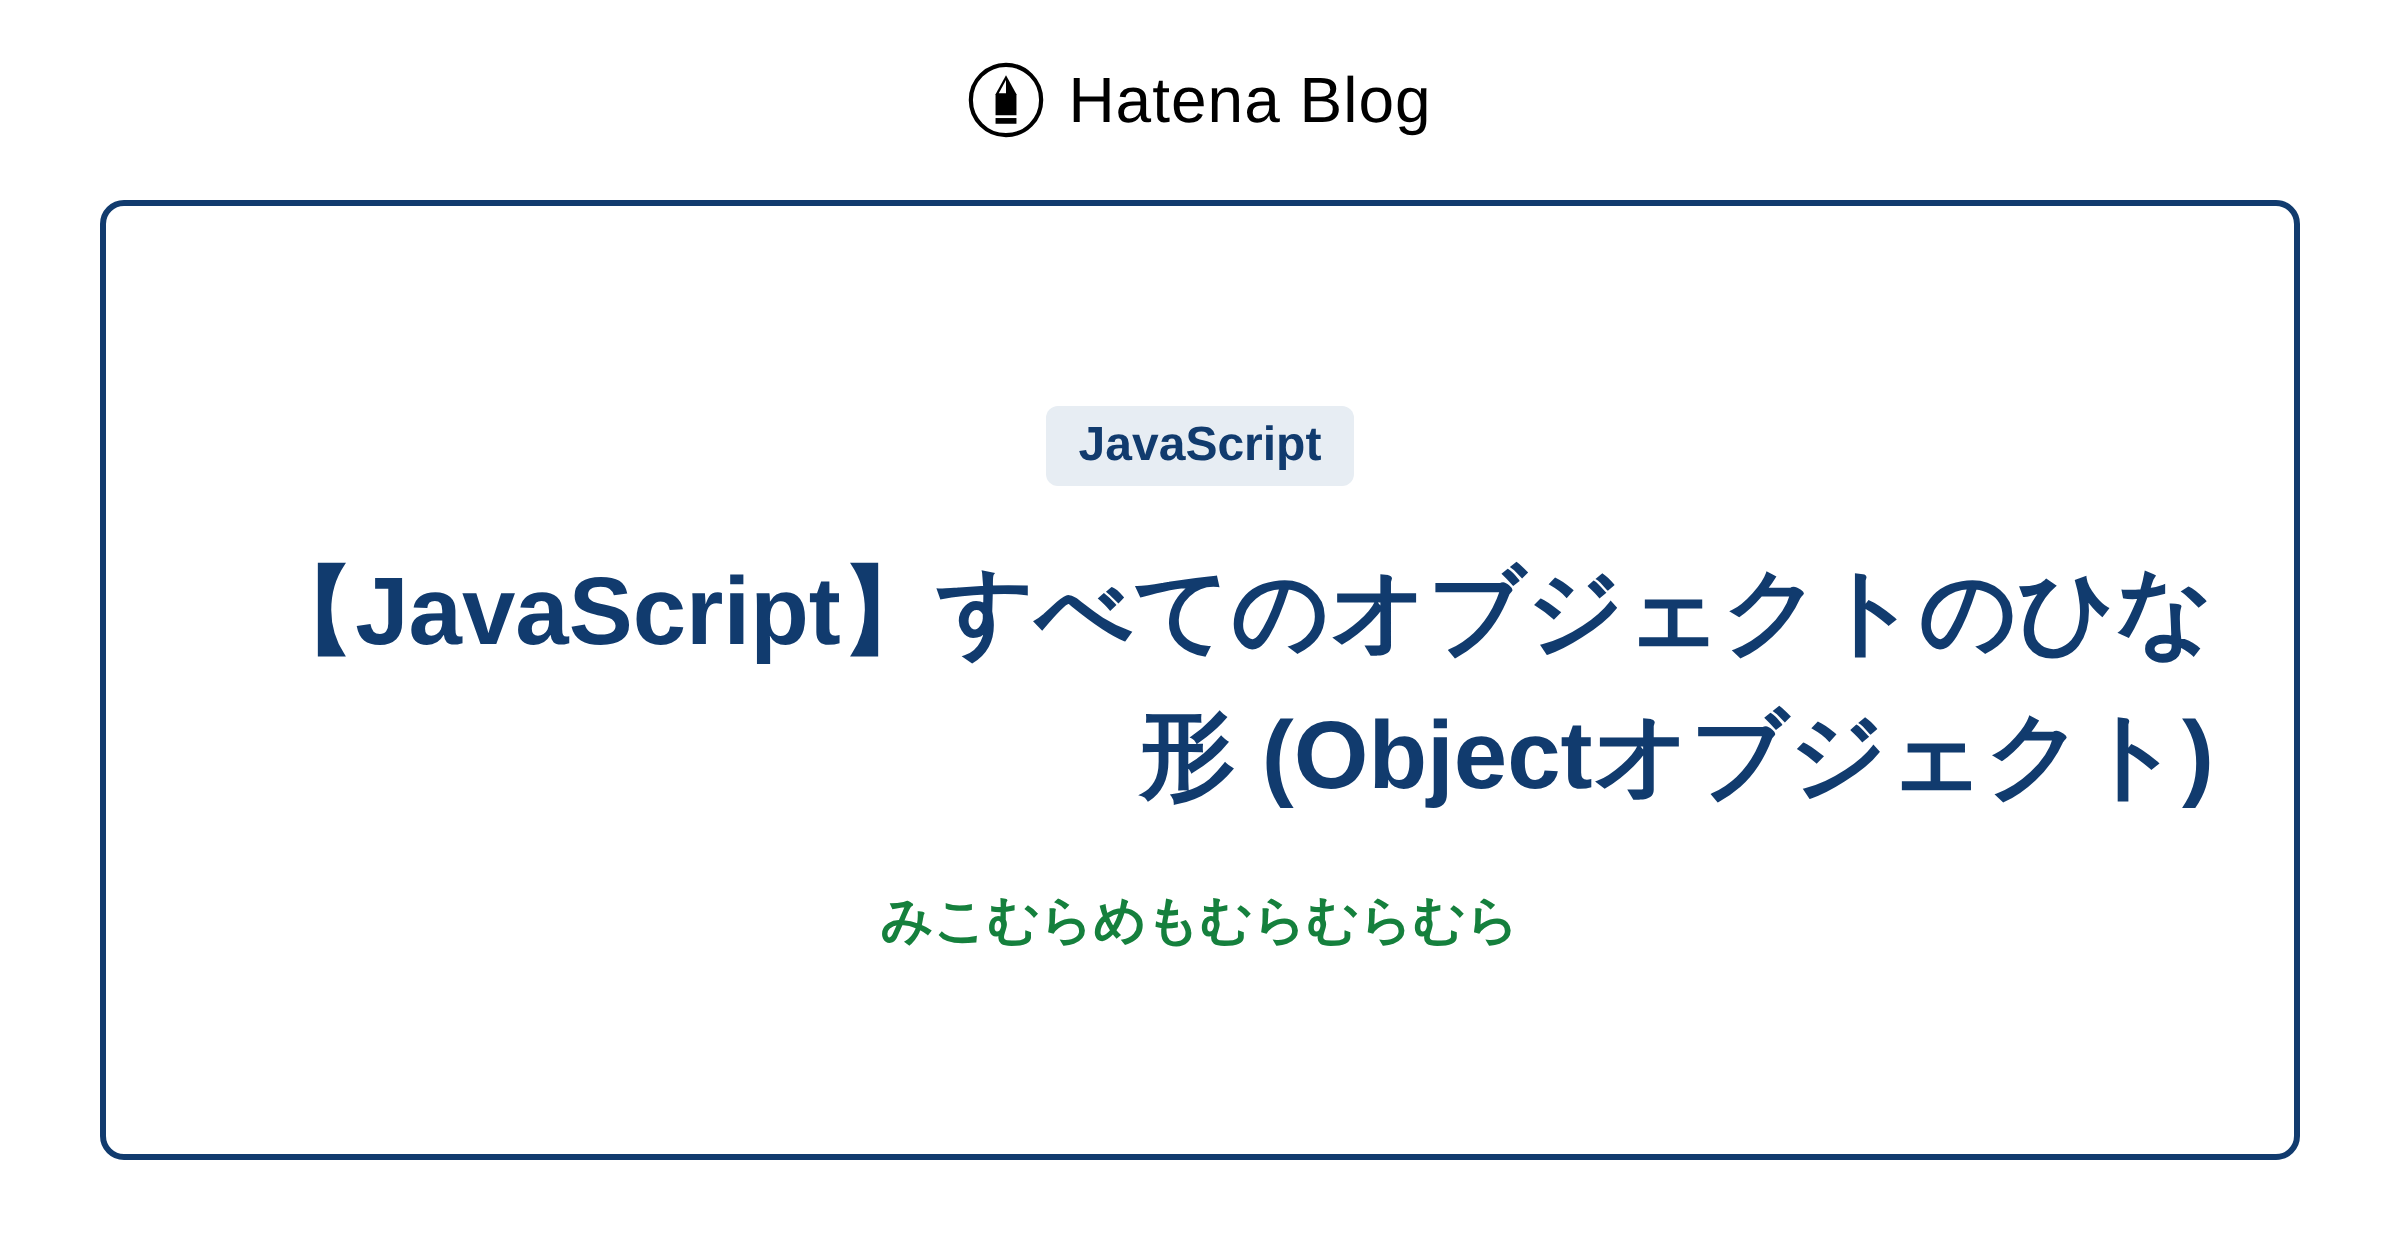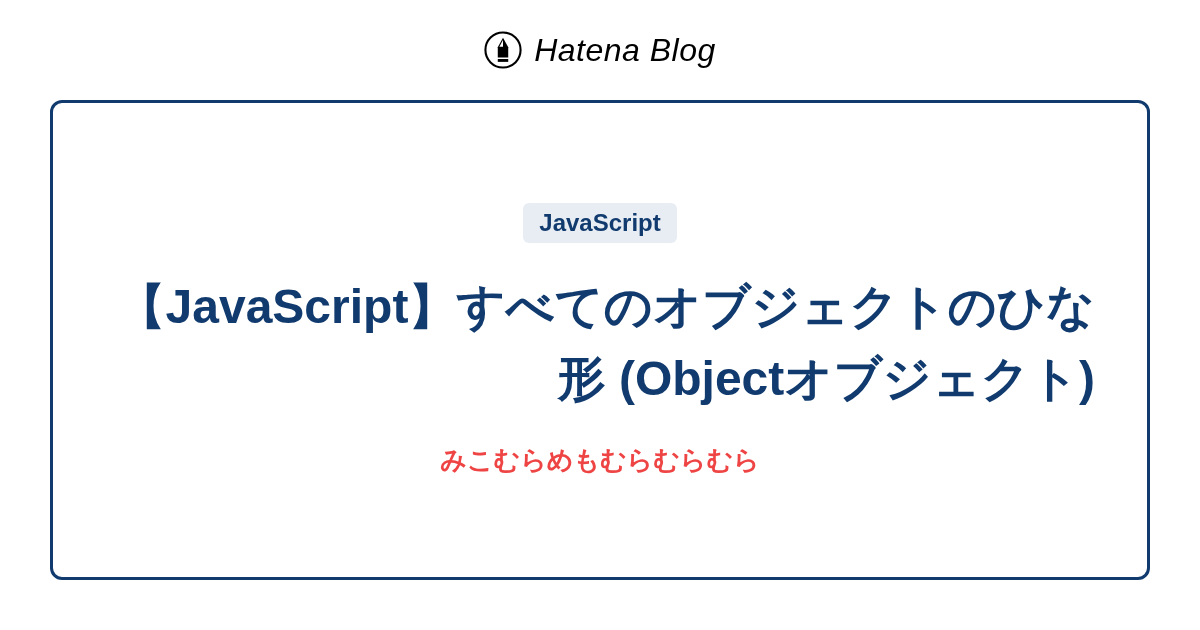--- a/index.html
+++ b/index.html
@@ -15,21 +15,20 @@
       display: flex;
       flex-direction: column;
       overflow: hidden;
     }
     .header {
       height: 100px;
       display: flex;
       align-items: center;
       justify-content: center;
       gap: 12px;
-      font-style: italic;
     }
     .header-logo {
       width: 38px;
       height: 38px;
       display: flex;
       align-items: center;
       justify-content: center;
     }
     .header-title {
       font-size: 32px;
@@ -39,40 +38,40 @@
     }
     .card {
       margin: 0 50px 50px 50px;
       flex: 1;
       border: 3px solid #113B6E;
       border-radius: 12px;
       display: flex;
       flex-direction: column;
       align-items: center;
       justify-content: center;
-      padding: 52px;
+      padding: 40px;
       gap: 28px;
     }
     .tag {
       background: #E7EDF3;
       color: #113B6E;
       font-size: 24px;
       font-weight: 700;
       padding: 6px 16px;
       border-radius: 6px;
     }
     .title {
       color: #113B6E;
       font-size: 48px;
       font-weight: 700;
       text-align: right;
       line-height: 1.5;
     }
     .author {
-      color: #ef4444;
+      color: #15803d;
       font-size: 26px;
       font-weight: 600;
       text-align: center;
     }
   </style>
 </head>
 <body>
 
 <div class="header">
   <span class="header-logo">

